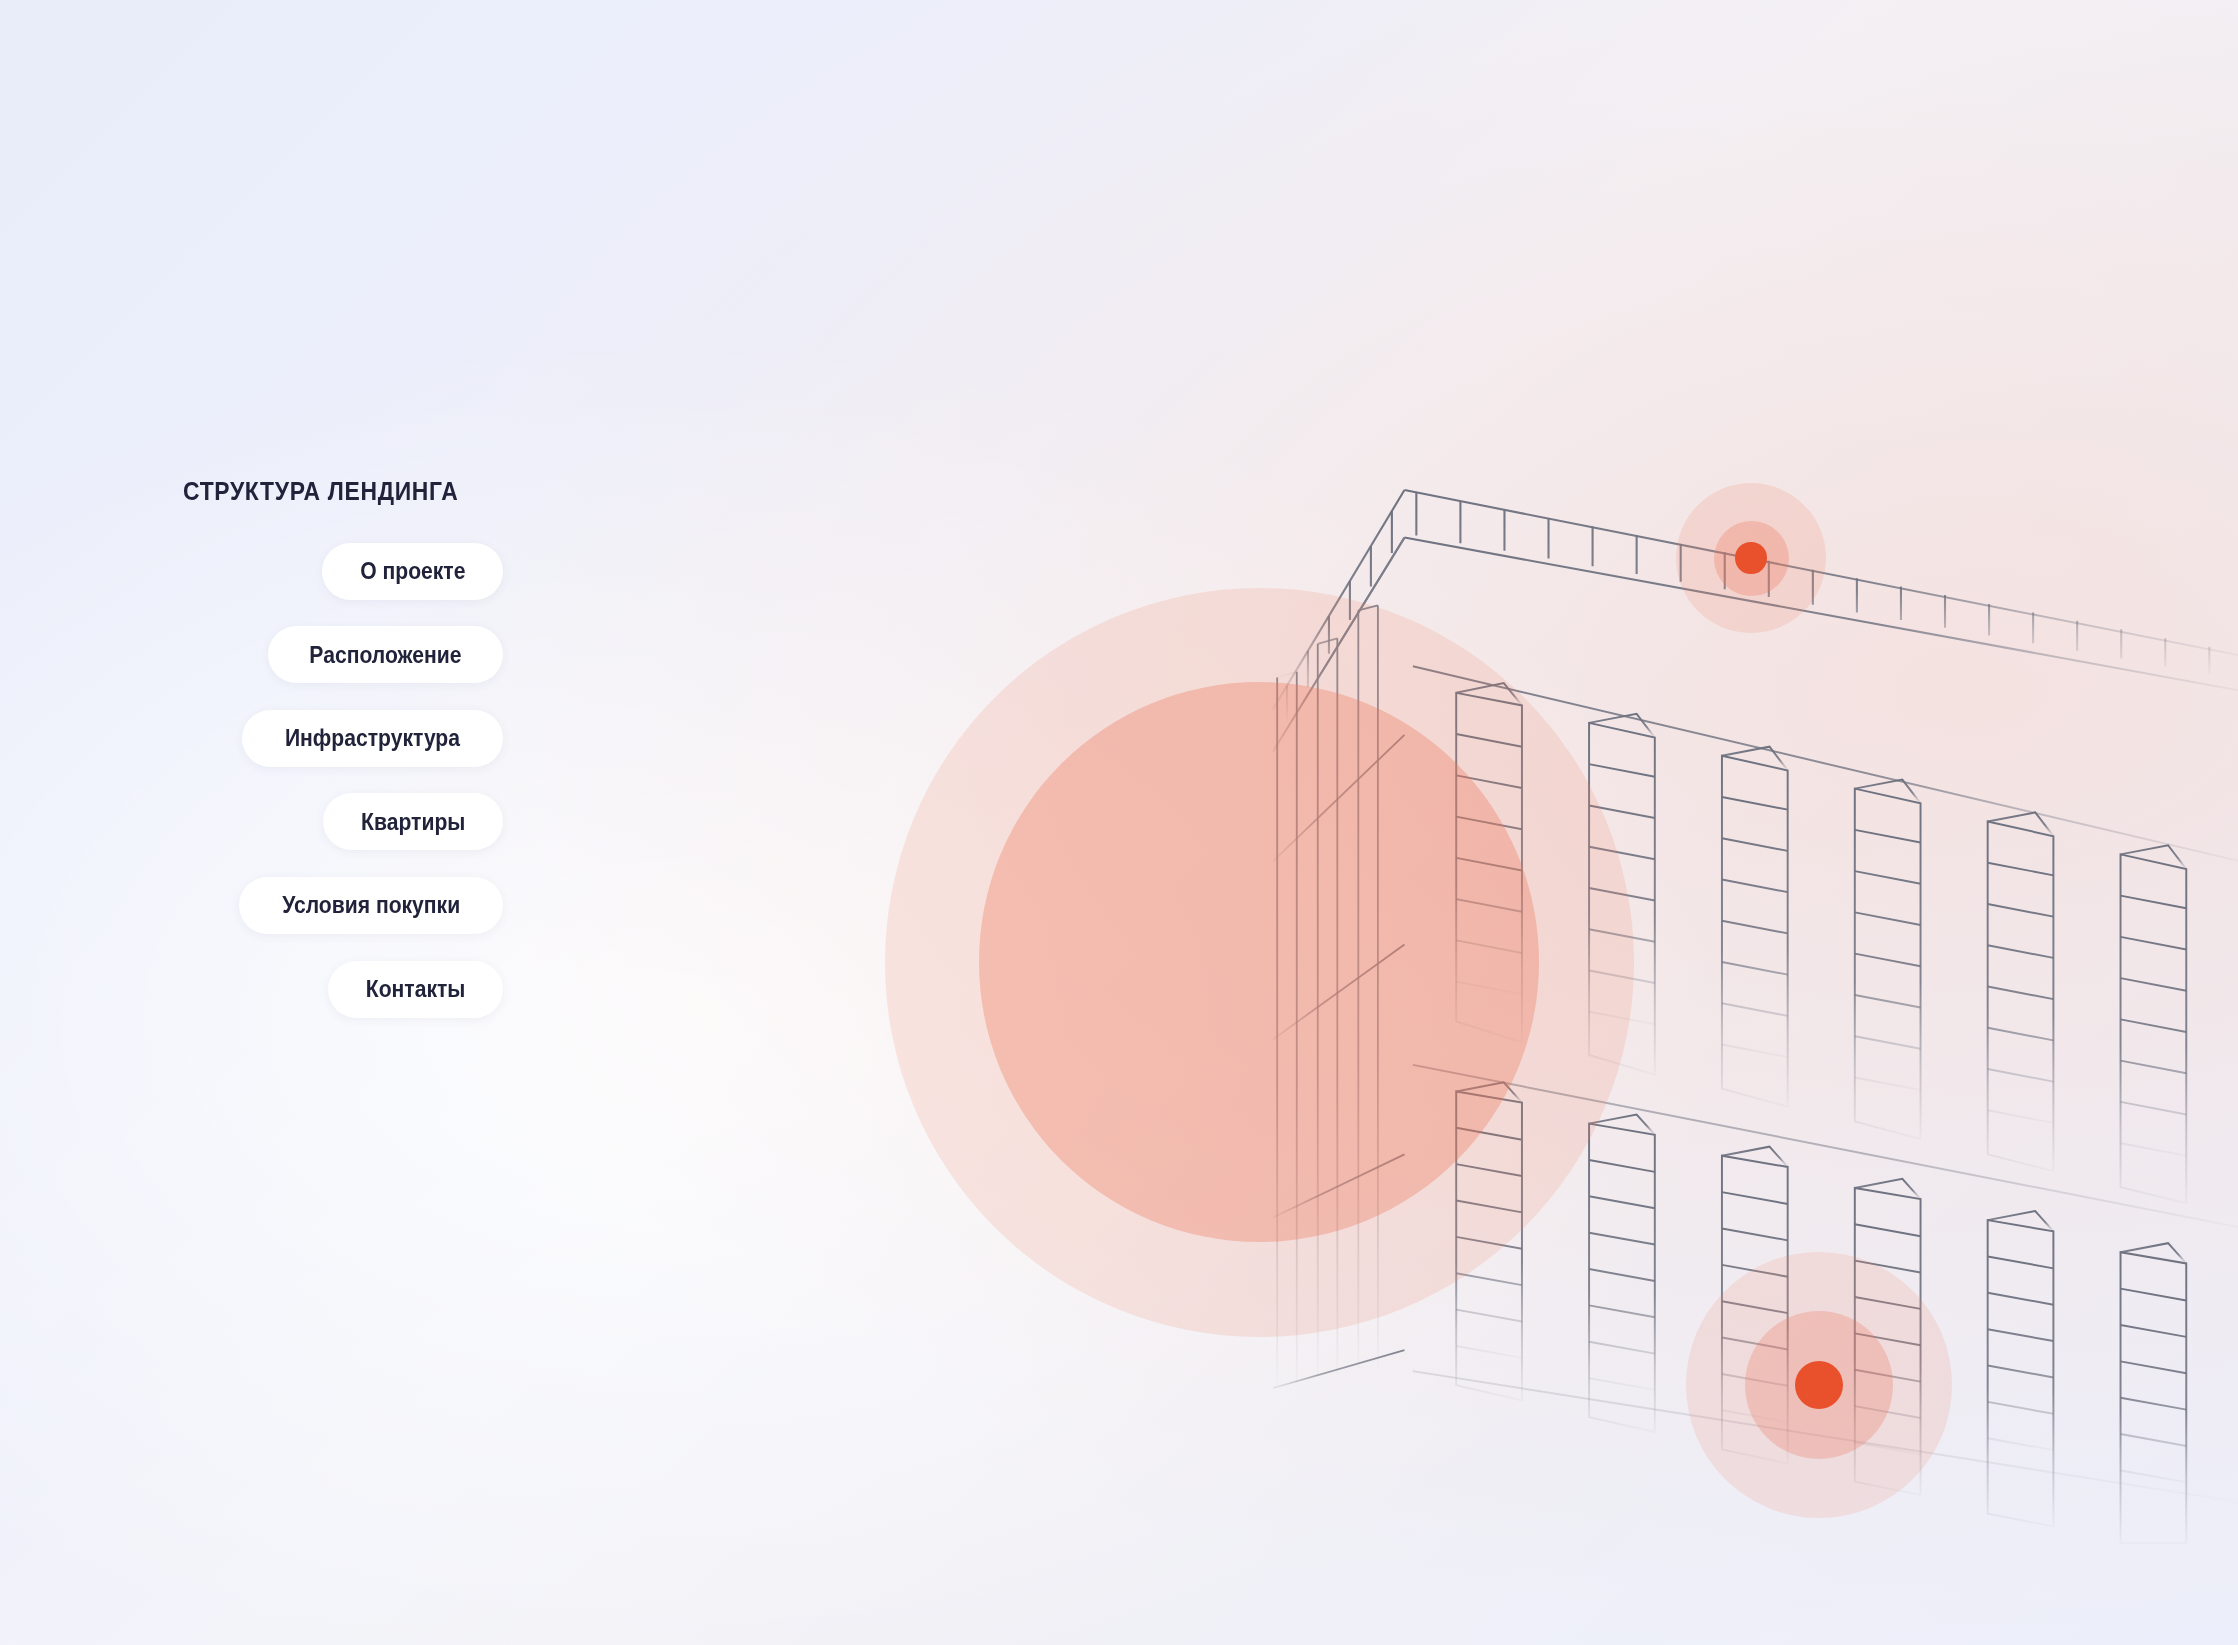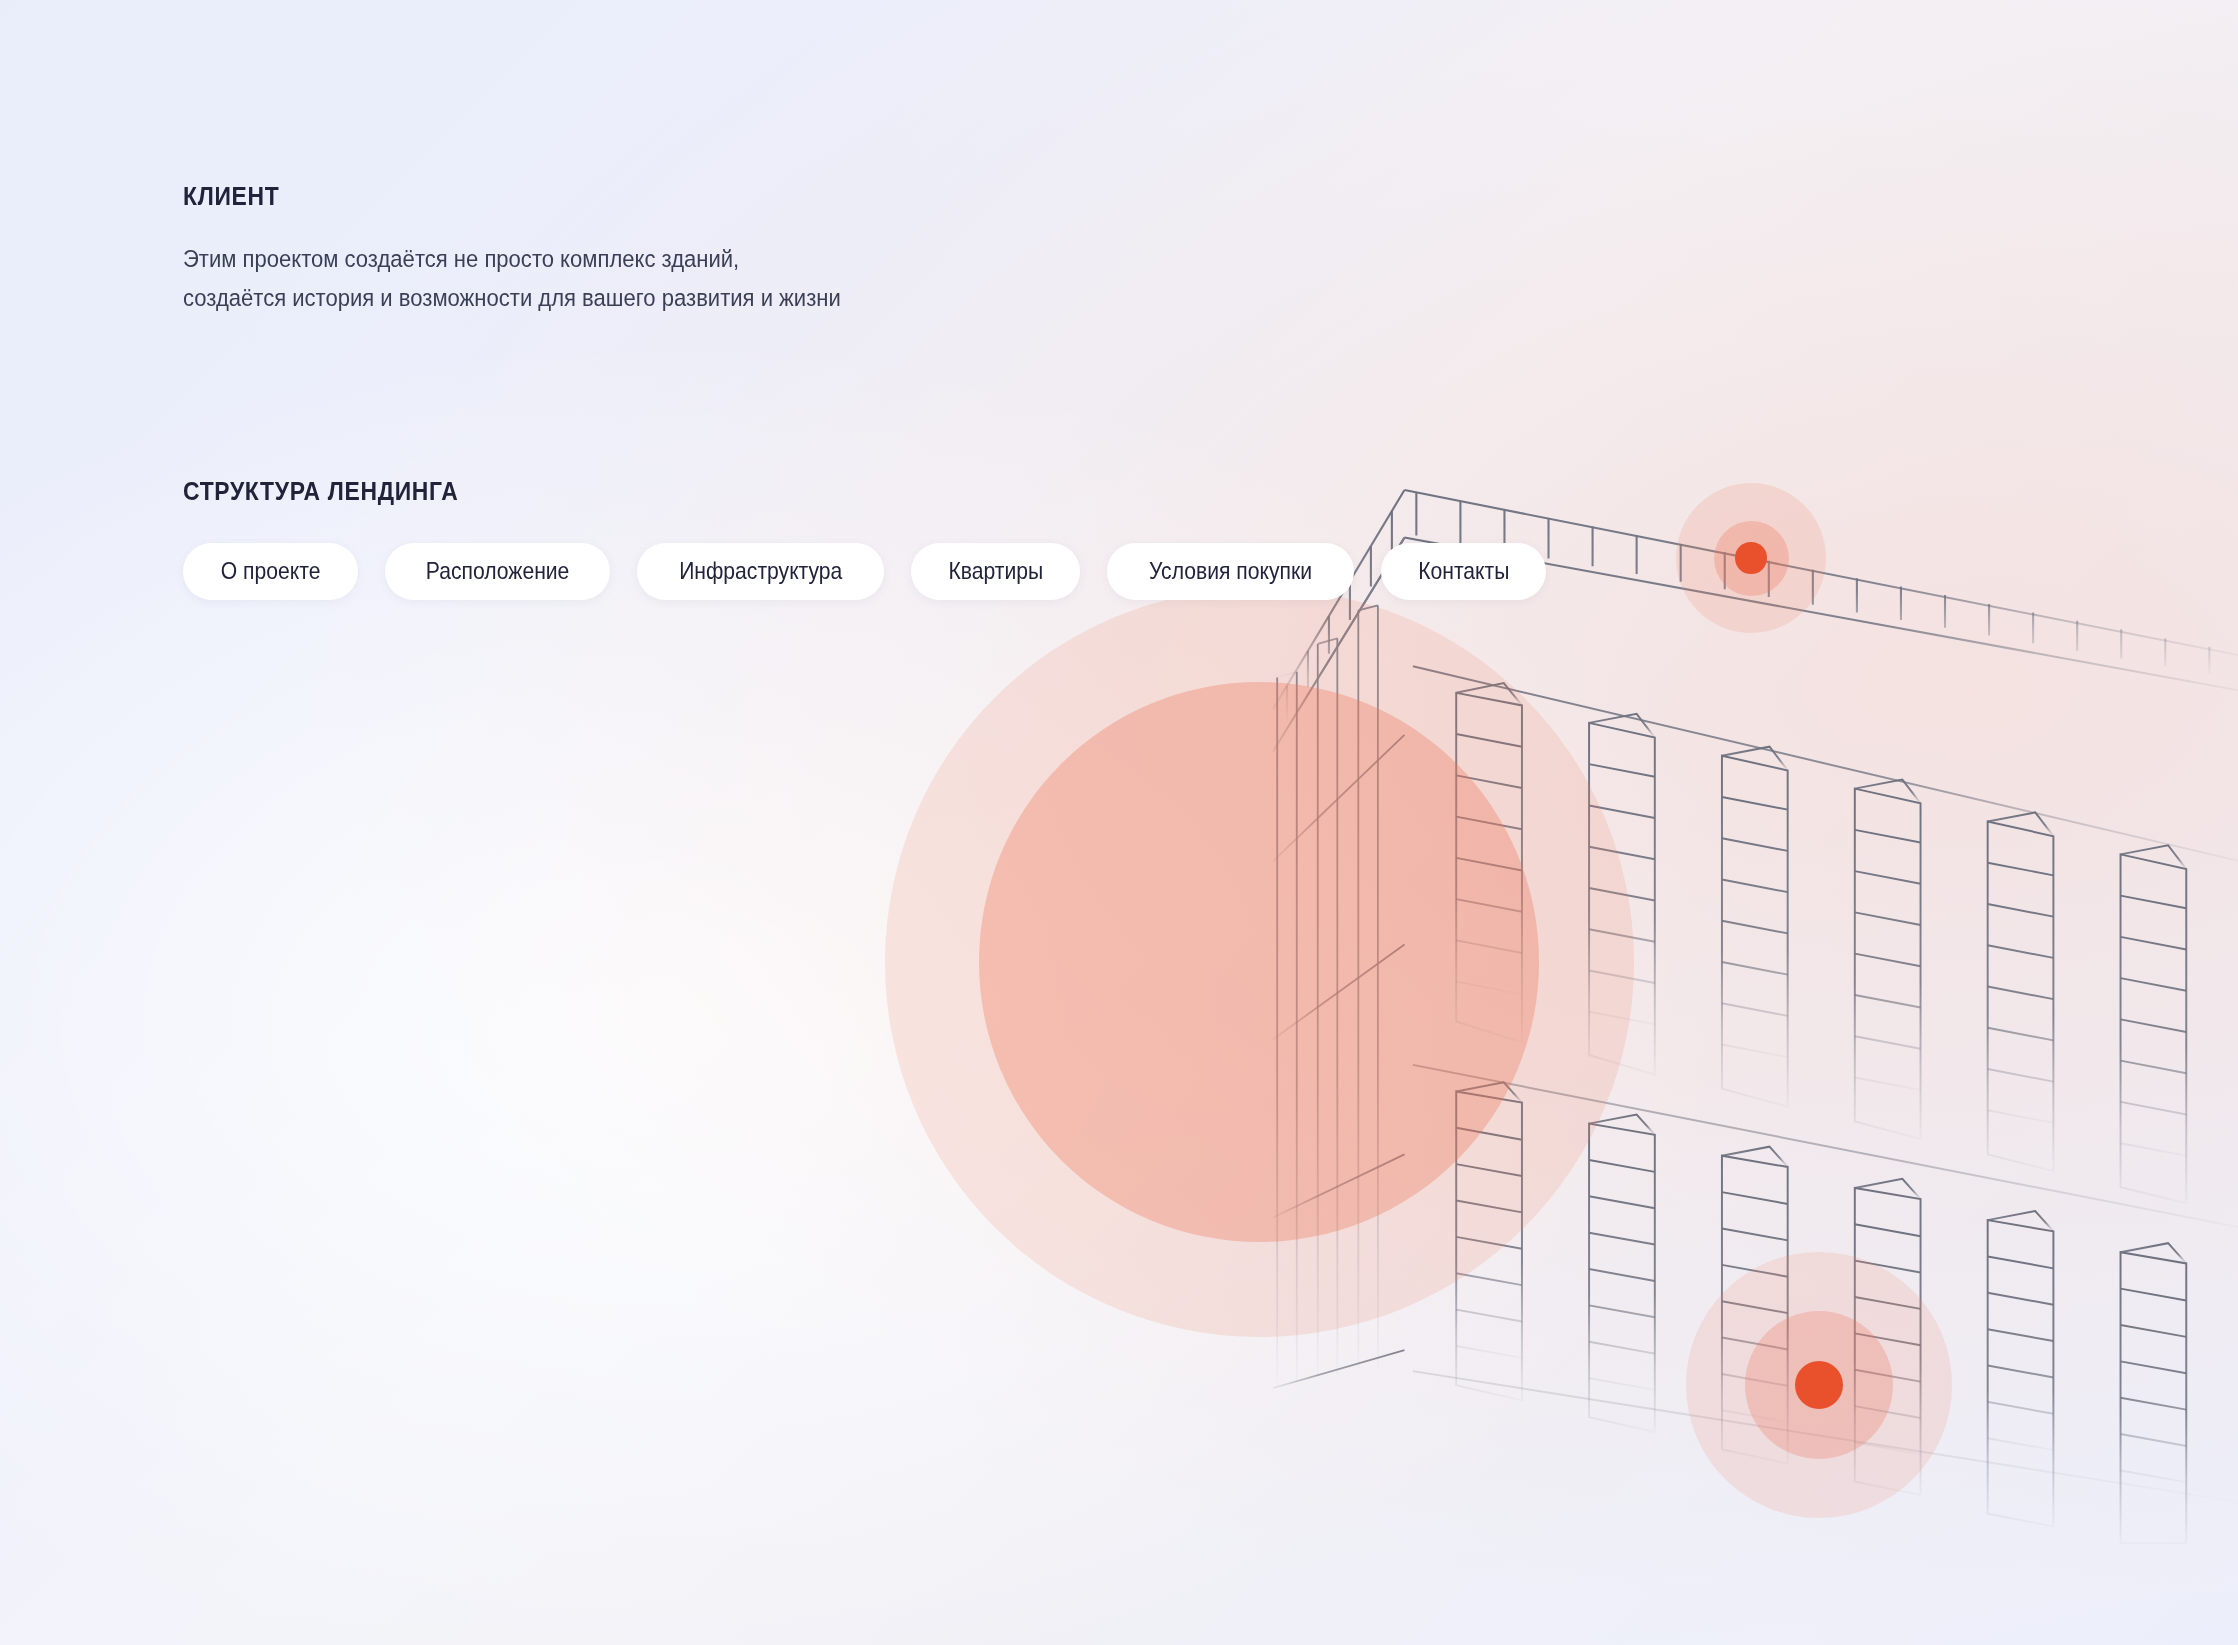--- a/index.html
+++ b/index.html
@@ -59,21 +59,21 @@
   }
   .body-text{
     font-size:24.5px;line-height:1.62;color:#3b3f55;
     transform:scaleX(.9);transform-origin:left top;white-space:nowrap;
   }
   .body-text .ln{display:block;}
 
   .structure{position:absolute;left:183px;top:478px;}
   .structure .kicker{margin-bottom:38px;}
 
-  .pill-list{display:flex;flex-direction:row;gap:26.6px;align-items:flex-end;}
+  .pill-list{display:flex;flex-direction:column;gap:26.6px;align-items:flex-end;font-weight:bold;}
   .pill{
     background:#ffffff;border-radius:32px;height:57px;
     display:flex;align-items:center;padding:0 31px;
     box-shadow:0 2.1px 9.8px rgba(80,90,130,.07);
   }
   .pill-label{
     font-size:24px;color:#20233a;line-height:1;white-space:nowrap;
     transform:scaleX(.88);transform-origin:center;
   }
 </style>
@@ -258,27 +258,20 @@
     <span class="dot-ring r2"></span>
     <span class="dot-ring r3"></span>
   </div>
 
   <div class="dot-wrap marker-bottom">
     <span class="dot-ring r1"></span>
     <span class="dot-ring r2"></span>
     <span class="dot-ring r3"></span>
   </div>
 
-  <div class="col col-left">
-    <div class="kicker">КЛИЕНТ</div>
-    <div class="body-text">
-      <span class="ln">Этим проектом создаётся не просто комплекс зданий,</span>
-      <span class="ln">создаётся история и возможности для вашего развития и жизни</span>
-    </div>
-  </div>
 
 
   <div class="structure">
     <div class="kicker">СТРУКТУРА ЛЕНДИНГА</div>
     <div class="pill-list">
       <div class="pill">
         <span class="pill-label">О проекте</span>
       </div>
       <div class="pill">
         <span class="pill-label">Расположение</span>

